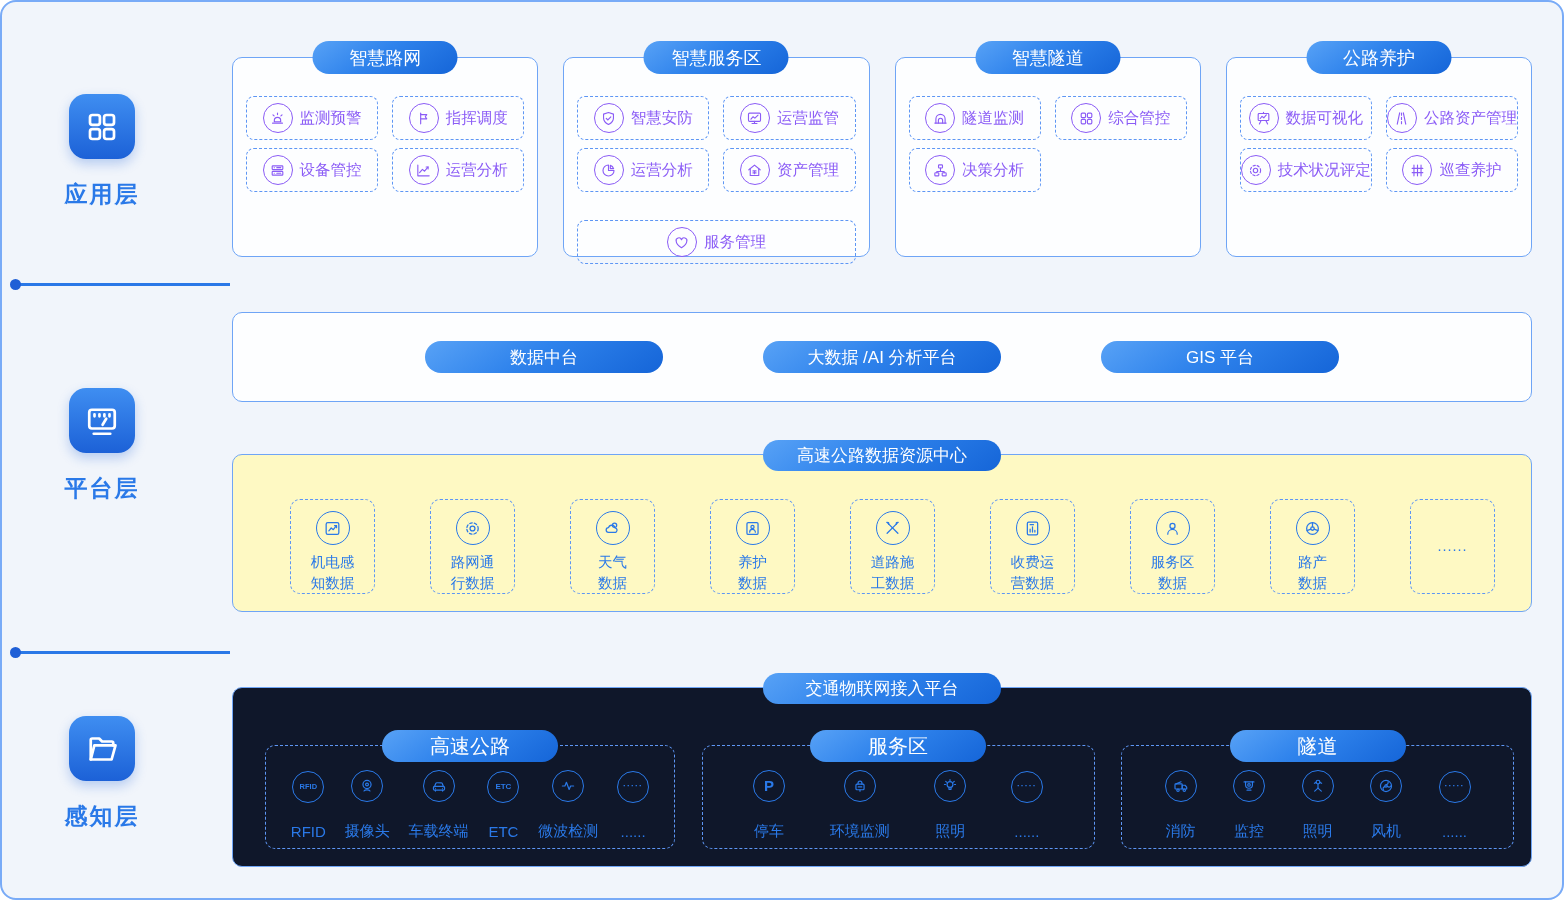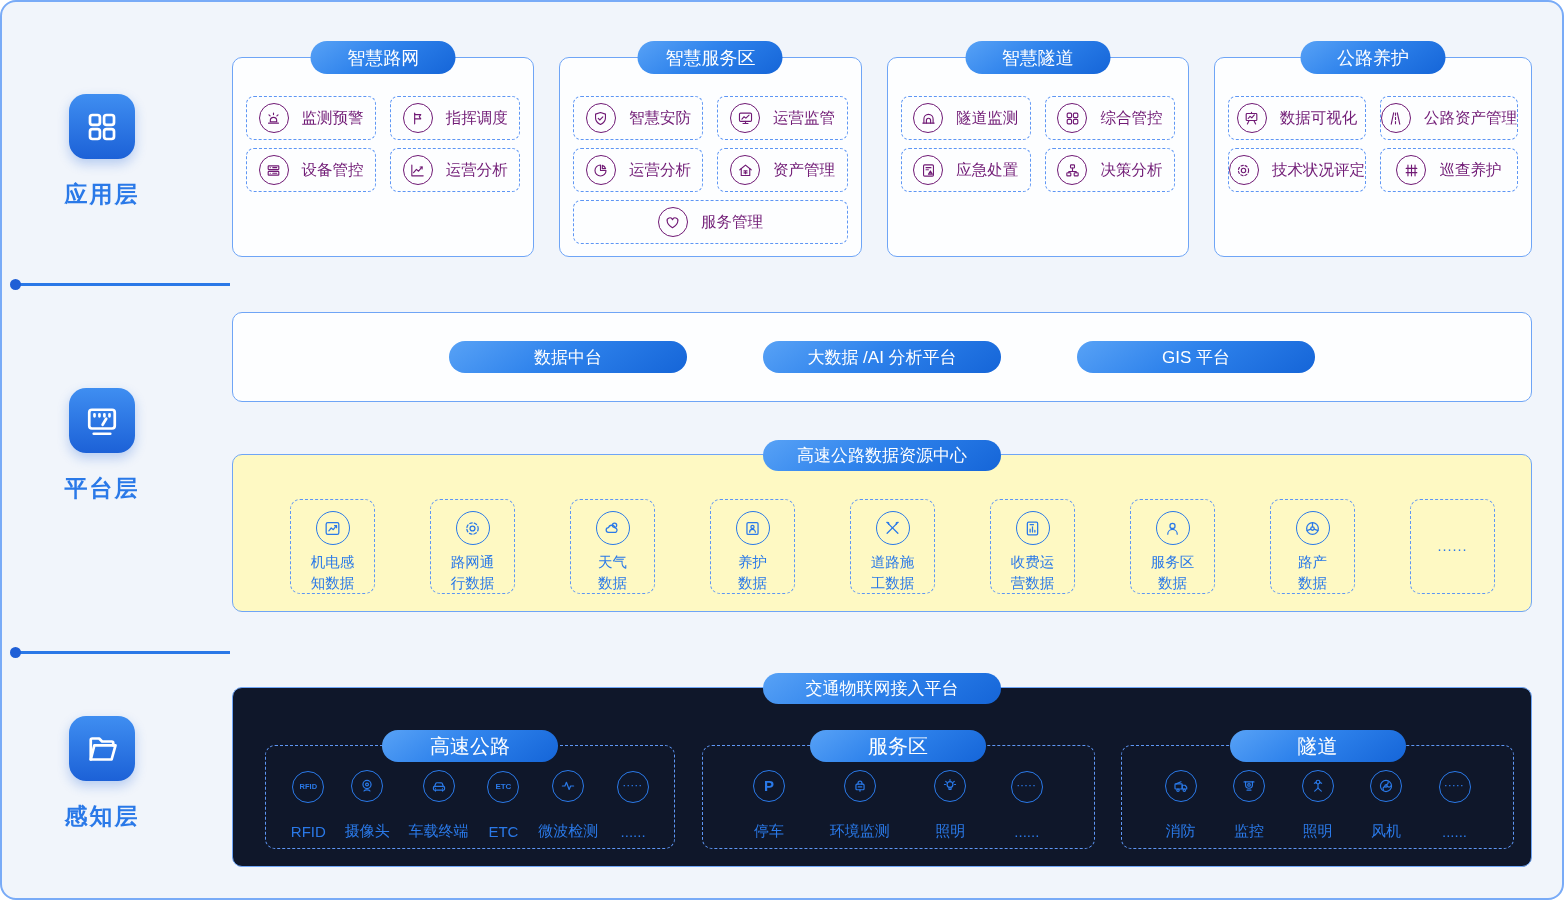--- a/index.html
+++ b/index.html
@@ -33,34 +33,34 @@
     background:linear-gradient(145deg,#58a2f6 0%,#2f83ec 45%,#1565d8 100%);
     color:#fff;display:flex;align-items:center;justify-content:center;
   }
   
   .app-row{position:absolute;left:230px;top:55px;width:1300px;height:200px;display:flex;gap:25px;}
   .group-box{position:relative;flex:1;background:#fdfeff;border:1.5px solid #6fa5f6;border-radius:10px;}
   .group-pill{position:absolute;top:-17px;left:50%;transform:translateX(-50%);
     min-width:145px;height:33px;padding:8px 20px;border-radius:17px;font-size:18px;white-space:nowrap;}
   .group-items{padding:38px 13px 0;display:grid;grid-template-columns:1fr 1fr;gap:8px 14px;}
   .item-cell{height:44px;border:1.6px dashed #5e96f4;border-radius:8px;
-    display:flex;align-items:center;justify-content:center;gap:13px;color:#701a75;font-size:15.5px;white-space:nowrap;}
-  .item-cell.full{grid-column:1 / -1;}
+    display:flex;align-items:center;justify-content:center;gap:7px;color:#8b5cf6;font-size:15.5px;white-space:nowrap;}
+  .item-cell.full{grid-column:1 / -1;margin-top:20px;}
   
   .circle-icon{width:30px;height:30px;border:1.5px solid currentColor;border-radius:50%;
     display:flex;align-items:center;justify-content:center;flex:0 0 auto;}
   .circle-icon svg{width:17px;height:17px;display:block;}
   .icon-text{font-weight:bold;font-size:8px;letter-spacing:0;line-height:1;}
   .icon-text.parking-icon{font-size:15px;}
   .icon-text.rfid-icon{font-size:7.5px;}
   .icon-text.ellipsis-icon{font-size:9px;letter-spacing:1px;}
   
   .platform-box{position:absolute;left:230px;top:310px;width:1300px;height:90px;
     background:#fdfeff;border:1.5px solid #6fa5f6;border-radius:10px;
-    display:flex;align-items:center;justify-content:center;gap:76px;}
+    display:flex;align-items:center;justify-content:center;gap:100px;}
   .big-pill{width:238px;height:32px;border-radius:16px;font-size:17px;}
   .resource-box{position:absolute;left:230px;top:452px;width:1300px;height:158px;
     background:#fef9c3;border:1.5px solid #6fa5f6;border-radius:10px;}
   .resource-pill{position:absolute;top:-15px;left:50%;transform:translateX(-50%);
     width:238px;height:31px;border-radius:16px;font-size:17px;}
   .cards{position:absolute;left:57px;right:36px;top:44px;display:flex;justify-content:space-between;}
   .card{width:85px;height:95px;border:1.6px dashed #5e96f4;border-radius:10px;
     display:flex;flex-direction:column;align-items:center;padding-top:11px;color:#2a79e8;}
   .card .circle-icon{width:34px;height:34px;margin-bottom:7px;}
   .card .circle-icon svg{width:19px;height:19px;}
@@ -243,31 +243,20 @@
                 <rect x="13.3" y="4.5" width="6.2" height="6.2" rx="1.4"></rect>
                 <rect x="4.5" y="13.3" width="6.2" height="6.2" rx="1.4"></rect>
                 <rect x="13.3" y="13.3" width="6.2" height="6.2" rx="1.4"></rect>
               </svg>
             </span>
             <span class="item-label">综合管控</span>
           </div>
           <div class="item-cell">
             <span class="circle-icon">
               <svg viewBox="0 0 24 24" fill="none" stroke="currentColor" stroke-width="1.6" stroke-linecap="round" stroke-linejoin="round">
-                <rect x="5" y="4" width="14" height="16" rx="1.6"></rect>
-                <path d="M8.5 8h7M8.5 11h3.4"></path>
-                <path d="M14.7 12.6l2.8 4.6h-5.6z"></path>
-                <path d="M14.7 14.3v1.3"></path>
-              </svg>
-            </span>
-            <span class="item-label">应急处置</span>
-          </div>
-          <div class="item-cell">
-            <span class="circle-icon">
-              <svg viewBox="0 0 24 24" fill="none" stroke="currentColor" stroke-width="1.6" stroke-linecap="round" stroke-linejoin="round">
                 <rect x="9.2" y="4" width="5.6" height="4.4" rx="1"></rect>
                 <rect x="4" y="15.2" width="5.6" height="4.4" rx="1"></rect>
                 <rect x="14.4" y="15.2" width="5.6" height="4.4" rx="1"></rect>
                 <path d="M12 8.4v3.2M6.8 15.2v-1.8h10.4v1.8M12 11.6v1.8"></path>
               </svg>
             </span>
             <span class="item-label">决策分析</span>
           </div>
         </div>
       </div>

